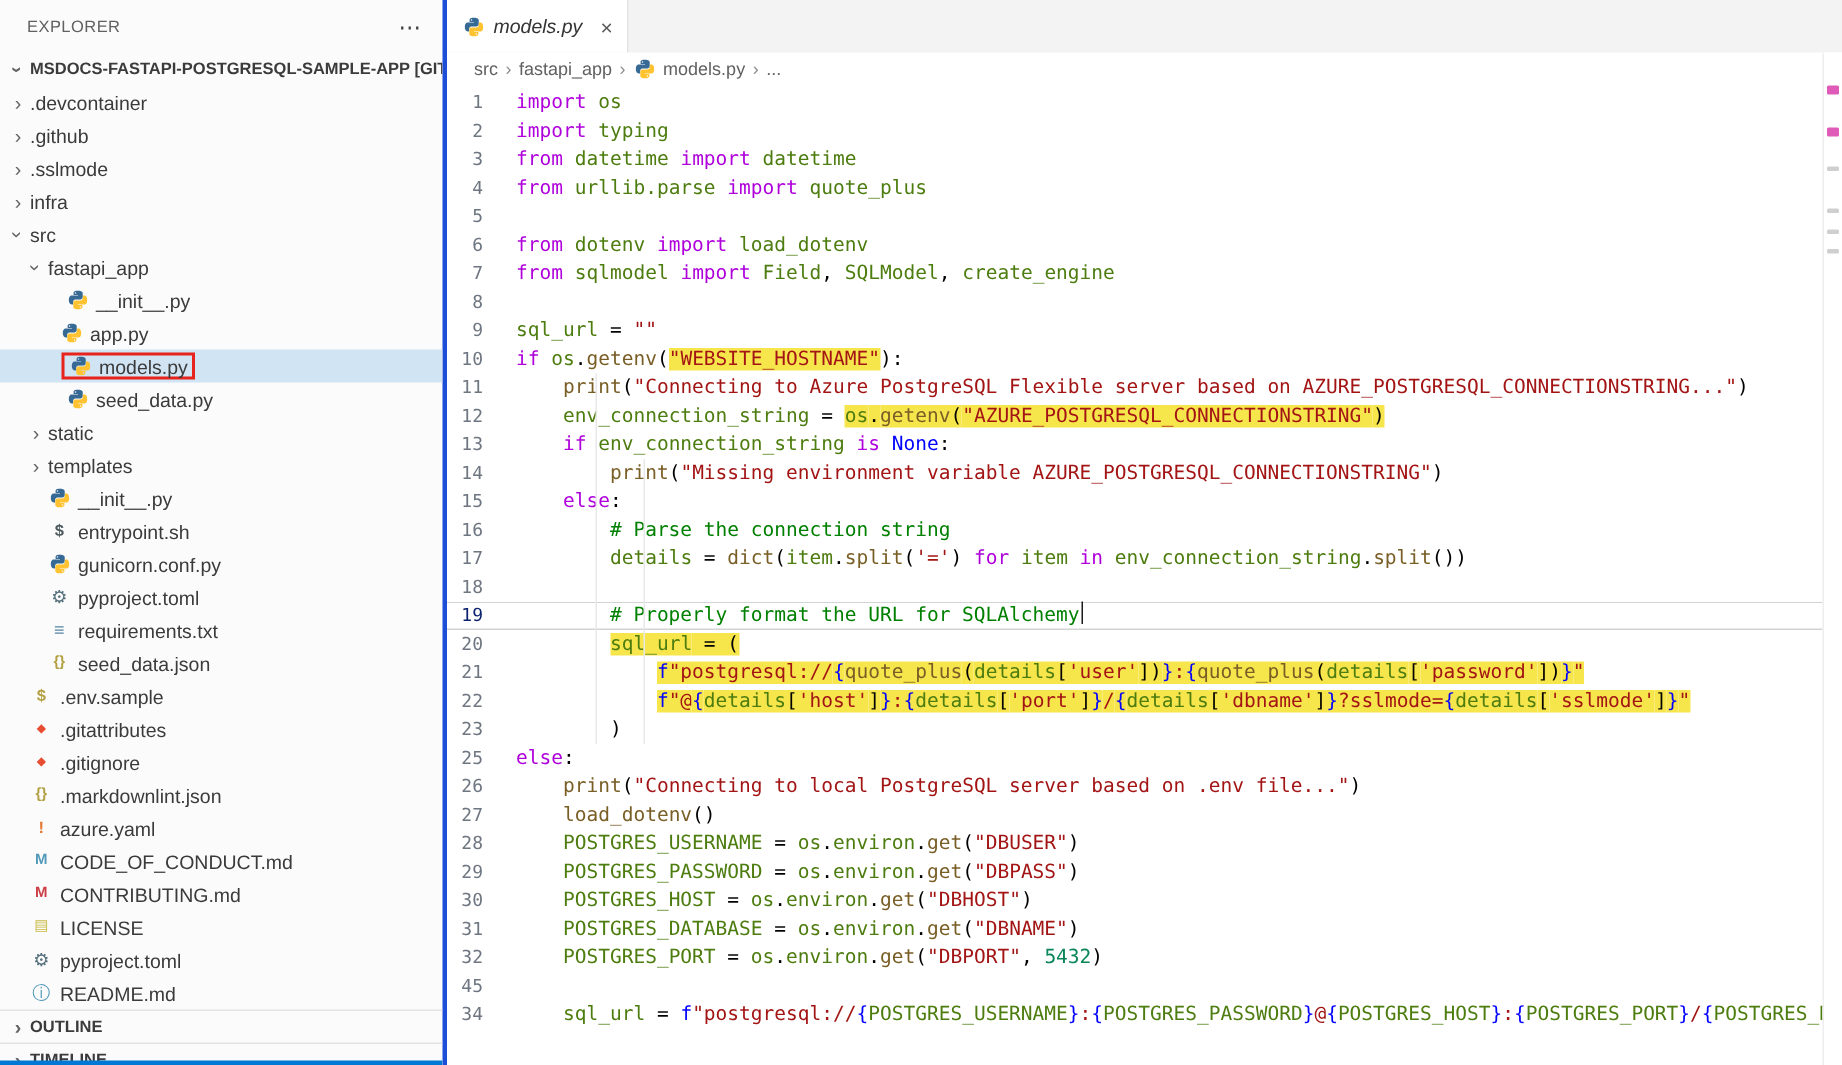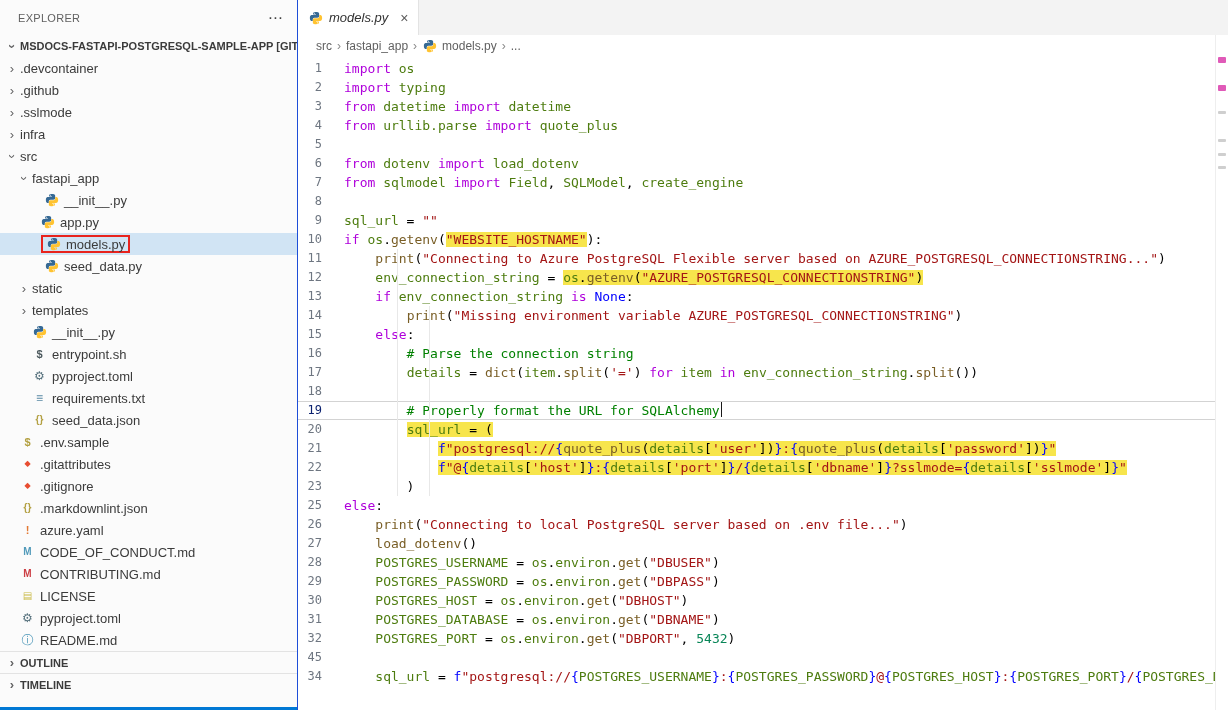--- a/index.html
+++ b/index.html
@@ -1,21 +1,21 @@
 <!DOCTYPE html>
 <html><head>
 <meta charset="utf-8">
 <style>
   *{box-sizing:border-box;margin:0;padding:0;}
   html,body{width:1228px;height:710px;overflow:hidden;background:#fff;
     font-family:"Liberation Sans","DejaVu Sans",sans-serif;}
   .app{display:flex;width:1228px;height:710px;}
 
   
-  .sidebar{width:298px;min-width:298px;background:#fbfbfb;border-right:1px solid #1d4ed8;
+  .sidebar{width:298px;min-width:298px;background:#fbfbfb;border-right:3px solid #1d4ed8;
     position:relative;overflow:hidden;color:#3b3b3b;}
   .sb-header{height:35px;display:flex;align-items:center;justify-content:space-between;
     padding:0 14px 0 18px;font-size:11px;color:#616161;letter-spacing:.3px;}
   .sb-more{font-size:15px;color:#424242;cursor:pointer;font-style:normal;}
   .root-row{height:22px;display:flex;align-items:center;font-weight:700;font-size:11px;
     color:#3b3b3b;padding-left:4px;white-space:nowrap;overflow:hidden;cursor:pointer;}
   .tree-row{height:22px;display:flex;align-items:center;font-size:13px;white-space:nowrap;
     cursor:pointer;overflow:hidden;}
   .tree-row.selected{background:#d1e4f4;}
   .chev{width:16px;min-width:16px;display:inline-flex;justify-content:center;color:#646465;
@@ -186,20 +186,31 @@
                 <path fill="#ffc331" d="M16.1 30c7 0 6.6-3 6.6-3v-3.2H16v-1h9.3s4.7.5 4.7-6.6c0-7.1-4.1-6.9-4.1-6.9h-2.5v3.3s.1 4.1-4 4.1h-6.7s-3.9-.1-3.9 3.7v6.2S8.2 30 16.1 30zm3.7-2.1c-.7 0-1.2-.5-1.2-1.2s.5-1.2 1.2-1.2 1.2.5 1.2 1.2-.5 1.2-1.2 1.2z"></path>
               </svg>
             </span>
             <span class="tlabel">__init__.py</span>
           </span>
         </div>
         <div class="tree-row" style="padding-left: 32px;">
           <span class="row-inner">
             <span class="ficon icon-shell">$</span>
             <span class="tlabel">entrypoint.sh</span>
+          </span>
+        </div>
+        <div class="tree-row" style="padding-left: 32px;">
+          <span class="row-inner">
+            <span class="ficon icon-python">
+              <svg viewBox="0 0 32 32" width="14" height="14" aria-hidden="true">
+                <path fill="#366994" d="M15.9 2c-7 0-6.6 3-6.6 3v3.2h6.7v1H6.7S2 8.7 2 15.8c0 7.1 4.1 6.9 4.1 6.9h2.5v-3.3s-.1-4.1 4-4.1h6.7s3.9.1 3.9-3.7V5.8S23.8 2 15.9 2zm-3.7 2.1c.7 0 1.2.5 1.2 1.2s-.5 1.2-1.2 1.2-1.2-.5-1.2-1.2.5-1.2 1.2-1.2z"></path>
+                <path fill="#ffc331" d="M16.1 30c7 0 6.6-3 6.6-3v-3.2H16v-1h9.3s4.7.5 4.7-6.6c0-7.1-4.1-6.9-4.1-6.9h-2.5v3.3s.1 4.1-4 4.1h-6.7s-3.9-.1-3.9 3.7v6.2S8.2 30 16.1 30zm3.7-2.1c-.7 0-1.2-.5-1.2-1.2s.5-1.2 1.2-1.2 1.2.5 1.2 1.2-.5 1.2-1.2 1.2z"></path>
+              </svg>
+            </span>
+            <span class="tlabel">gunicorn.conf.py</span>
           </span>
         </div>
         <div class="tree-row" style="padding-left: 32px;">
           <span class="row-inner">
             <span class="ficon icon-gear">⚙</span>
             <span class="tlabel">pyproject.toml</span>
           </span>
         </div>
         <div class="tree-row" style="padding-left: 32px;">
           <span class="row-inner">

